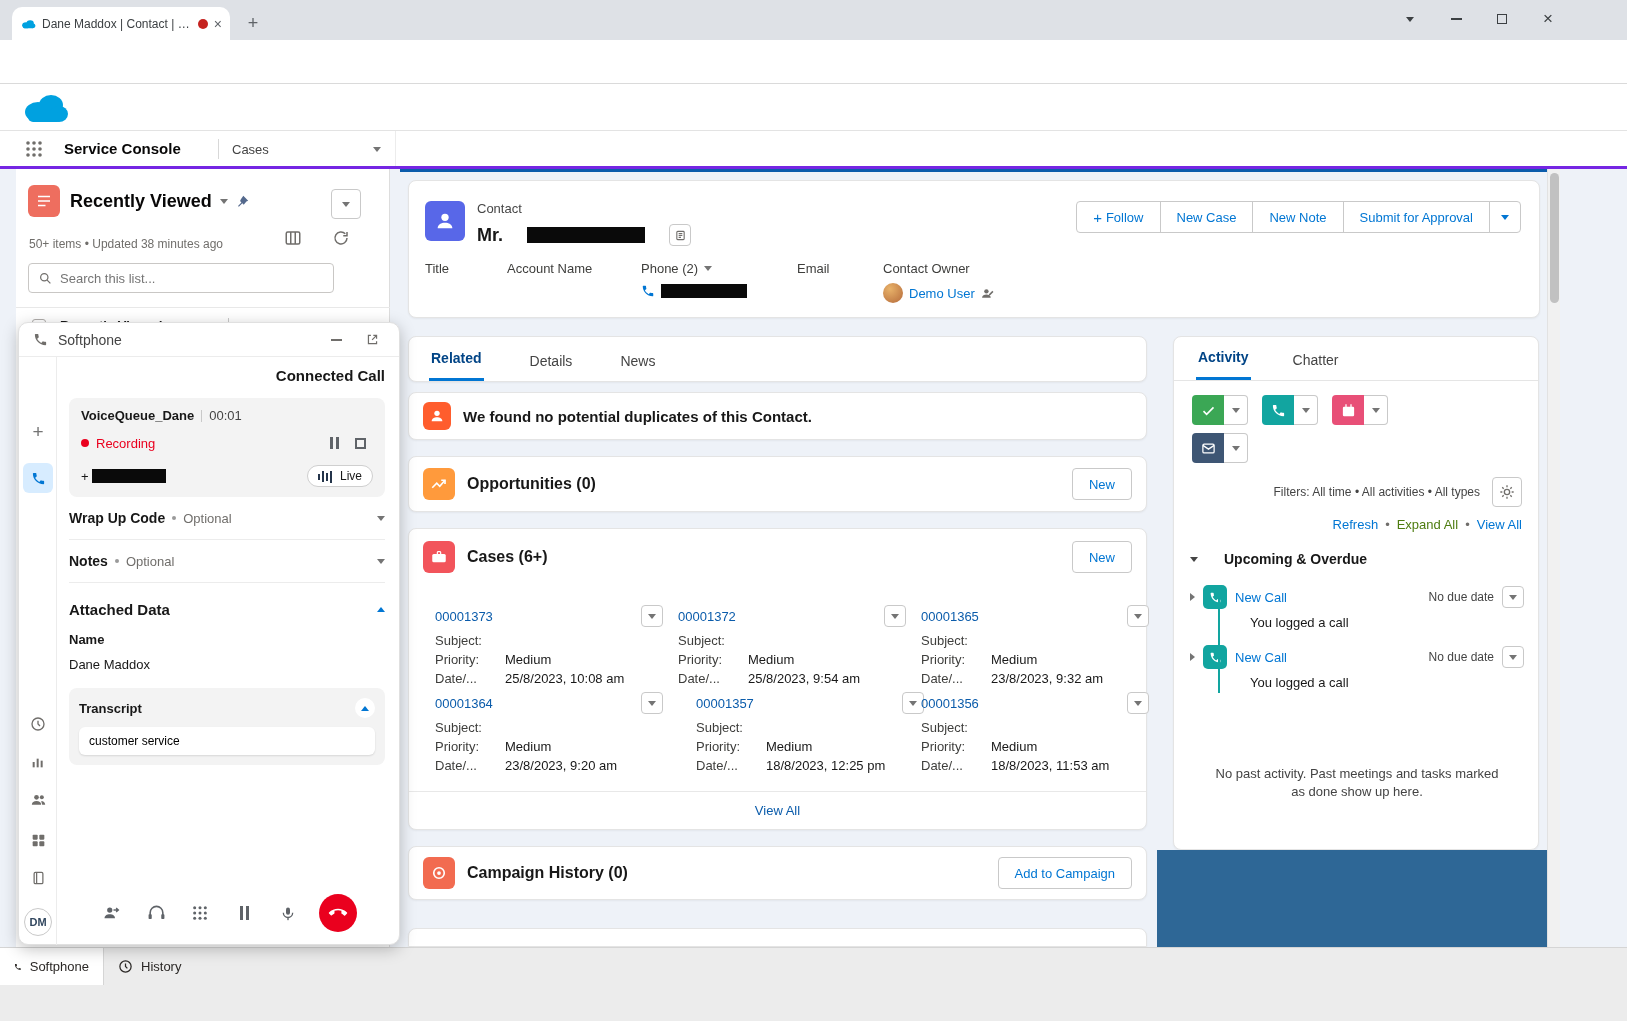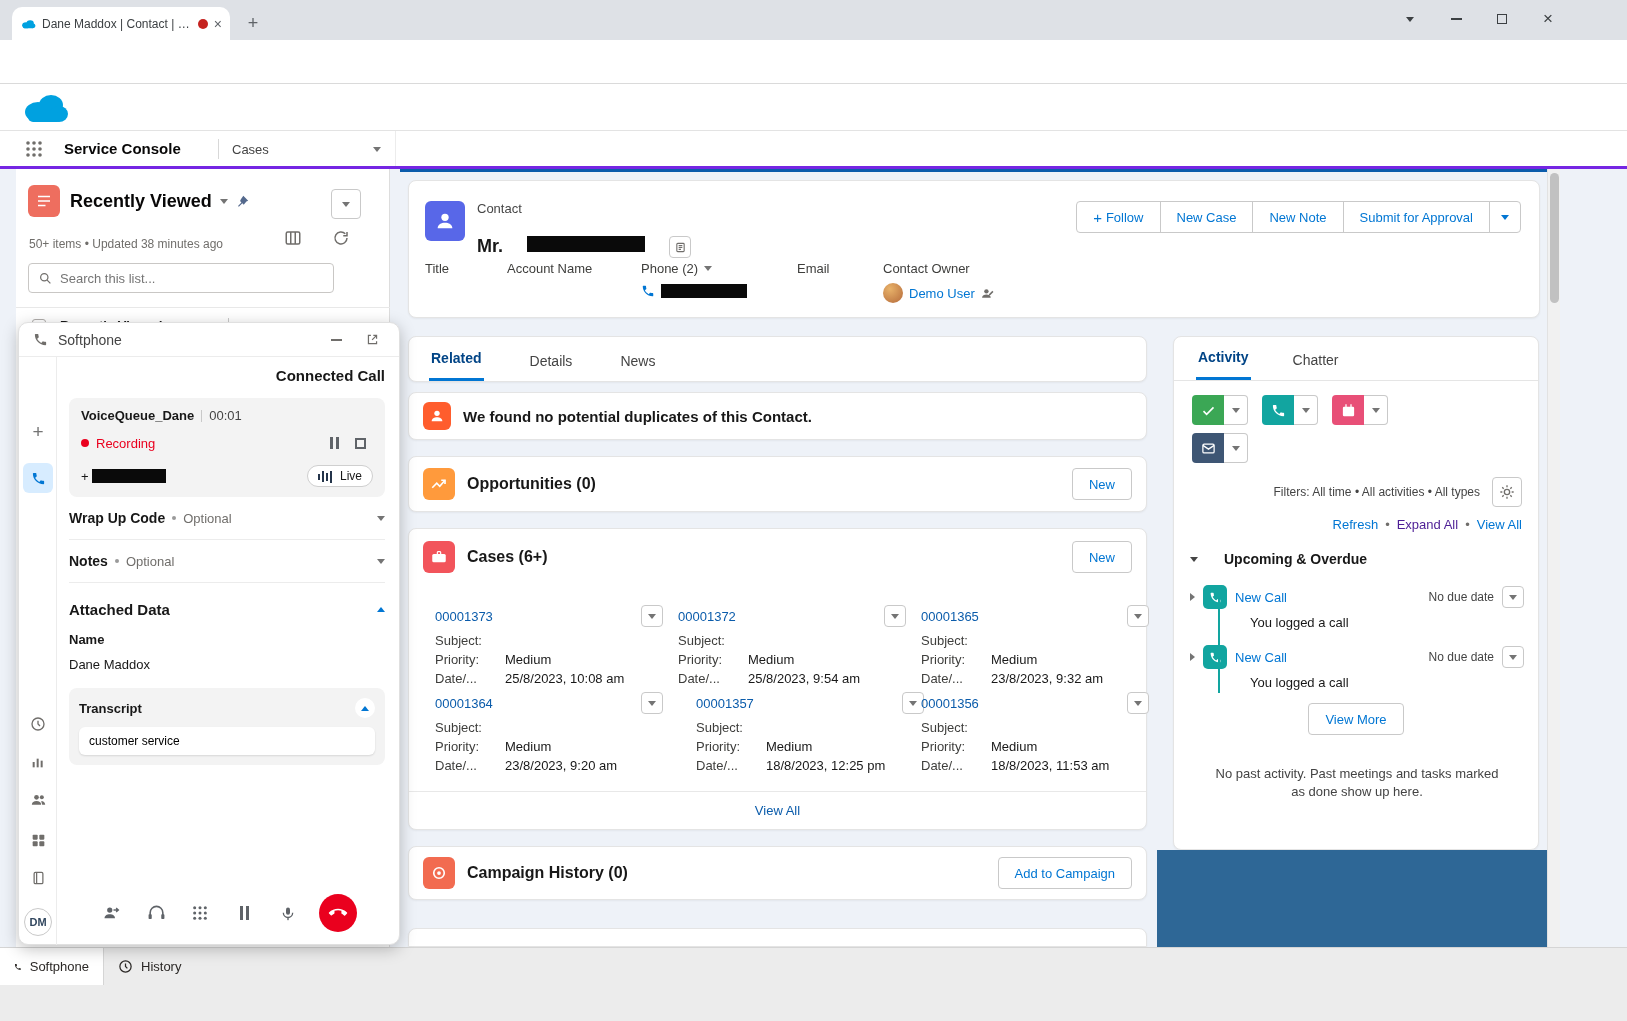--- a/index.html
+++ b/index.html
@@ -323,21 +323,21 @@
   <div class="card" style="left:408px;top:180px;width:1132px;height:138px">
     <div style="position:absolute;left:16px;top:20px;display:flex;gap:12px">
       <span class="tile" style="width:40px;height:40px;background:#5867e8">
         <svg width="22" height="22" viewBox="0 0 24 24" fill="#fff">
             <circle cx="12" cy="8" r="4"></circle>
             <path d="M4 20c0-4 4-6 8-6s8 2 8 6z"></path>
           </svg>
       </span>
       <span>
         <div style="font-size:13px;color:#464646">Contact</div>
-        <div style="display:flex;gap:24px;margin-top:20px">
+        <div style="display:flex;align-items:center;gap:24px;margin-top:8px">
           <span style="font-size:18px;font-weight:bold">Mr.</span>
           <span class="redact" style="width:118px;height:16px"></span>
           <span class="dd-sq" style="width:22px;height:22px">
             <svg width="11" height="11" viewBox="0 0 24 24" fill="none" stroke="#706e6b" stroke-width="2.4">
                 <rect x="4" y="3" width="16" height="18" rx="2"></rect>
                 <path d="M8 8h8M8 12h8M8 16h5"></path>
               </svg>
           </span>
         </div>
       </span>
@@ -632,21 +632,21 @@
     <div style="position:absolute;right:58px;top:148px;font-size:12px;color:#444">Filters: All time • All activities • All types</div>
     <div class="dd-sq" style="position:absolute;right:16px;top:140px;width:30px;height:30px">
       <svg width="16" height="16" viewBox="0 0 24 24" fill="none" stroke="#706e6b" stroke-width="2">
           <circle cx="12" cy="12" r="4"></circle>
           <path d="M12 2v3M12 19v3M2 12h3M19 12h3M4.9 4.9L7 7M17 17l2.1 2.1M19.1 4.9L17 7M7 17l-2.1 2.1"></path>
         </svg>
     </div>
     <div style="position:absolute;right:16px;top:180px;display:flex;gap:7px;align-items:center;font-size:13px">
       <a class="link" style="color:#0176d3">Refresh</a>
       <span class="muted">•</span>
-      <a class="link" style="color:#4c1d95">Expand All</a>
+      <a class="link" style="color:#4d7c0f">Expand All</a>
       <span class="muted">•</span>
       <a class="link" style="color:#0176d3">View All</a>
     </div>
     <div style="position:absolute;left:16px;top:214px;display:flex;align-items:center;gap:26px">
       <span class="tri-d" style="border-top-color:#444"></span>
       <span style="font-weight:bold;font-size:14px">Upcoming &amp; Overdue</span>
     </div>
 
     <div class="act-item" style="top:248px">
       <span class="tri-r"></span>
@@ -673,23 +673,20 @@
       </span>
       <a class="link" style="color:#0176d3;flex:1">New Call</a>
       <span style="font-size:12px;color:#444">No due date</span>
       <span class="dd-sq" style="width:22px;height:22px">
           <span class="tri-d"></span>
         </span>
     </div>
     <div style="position:absolute;left:44px;top:322px;width:2px;height:34px;background:#12a5a0"></div>
     <div style="position:absolute;left:76px;top:338px;font-size:13px">You logged a call</div>
 
-    <div style="position:absolute;left:0;top:366px;width:100%;display:flex;justify-content:center">
-      <button class="btn">View More</button>
-    </div>
     <div style="position:absolute;left:33px;top:428px;width:300px;text-align:center;font-size:13px;color:#444;line-height:18px">No past activity. Past meetings and tasks marked as done show up here.</div>
   </div>
 
   <div style="position:absolute;left:1157px;top:850px;width:390px;height:97px;background:#2e6796"></div>
 
   <div class="scrollbar">
       <div class="scrollthumb"></div>
     </div>
 
   <div class="softphone">

